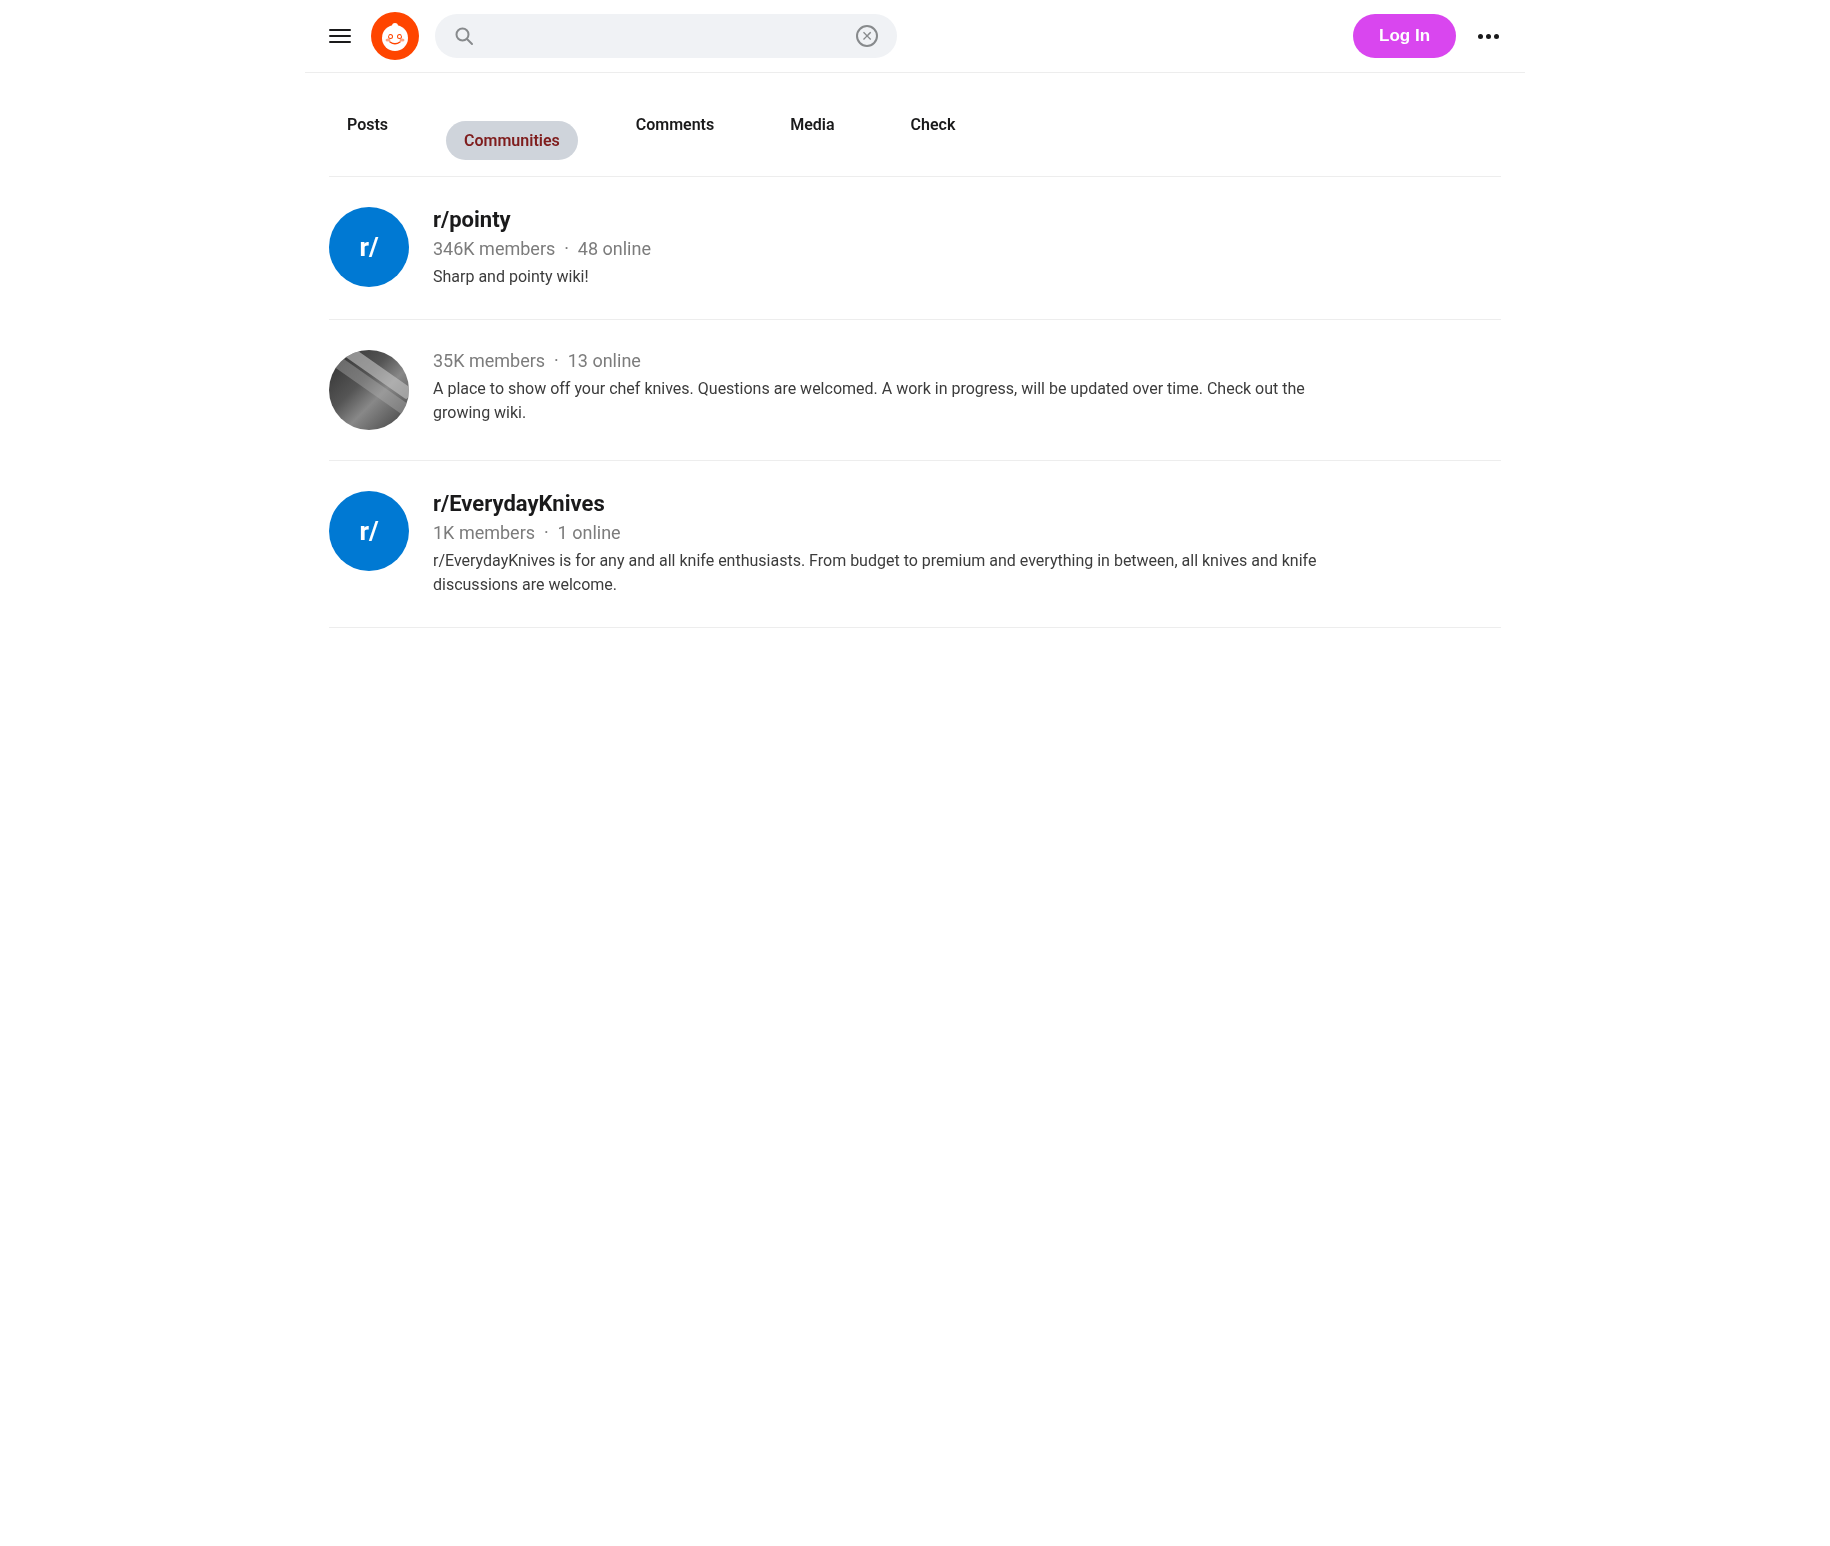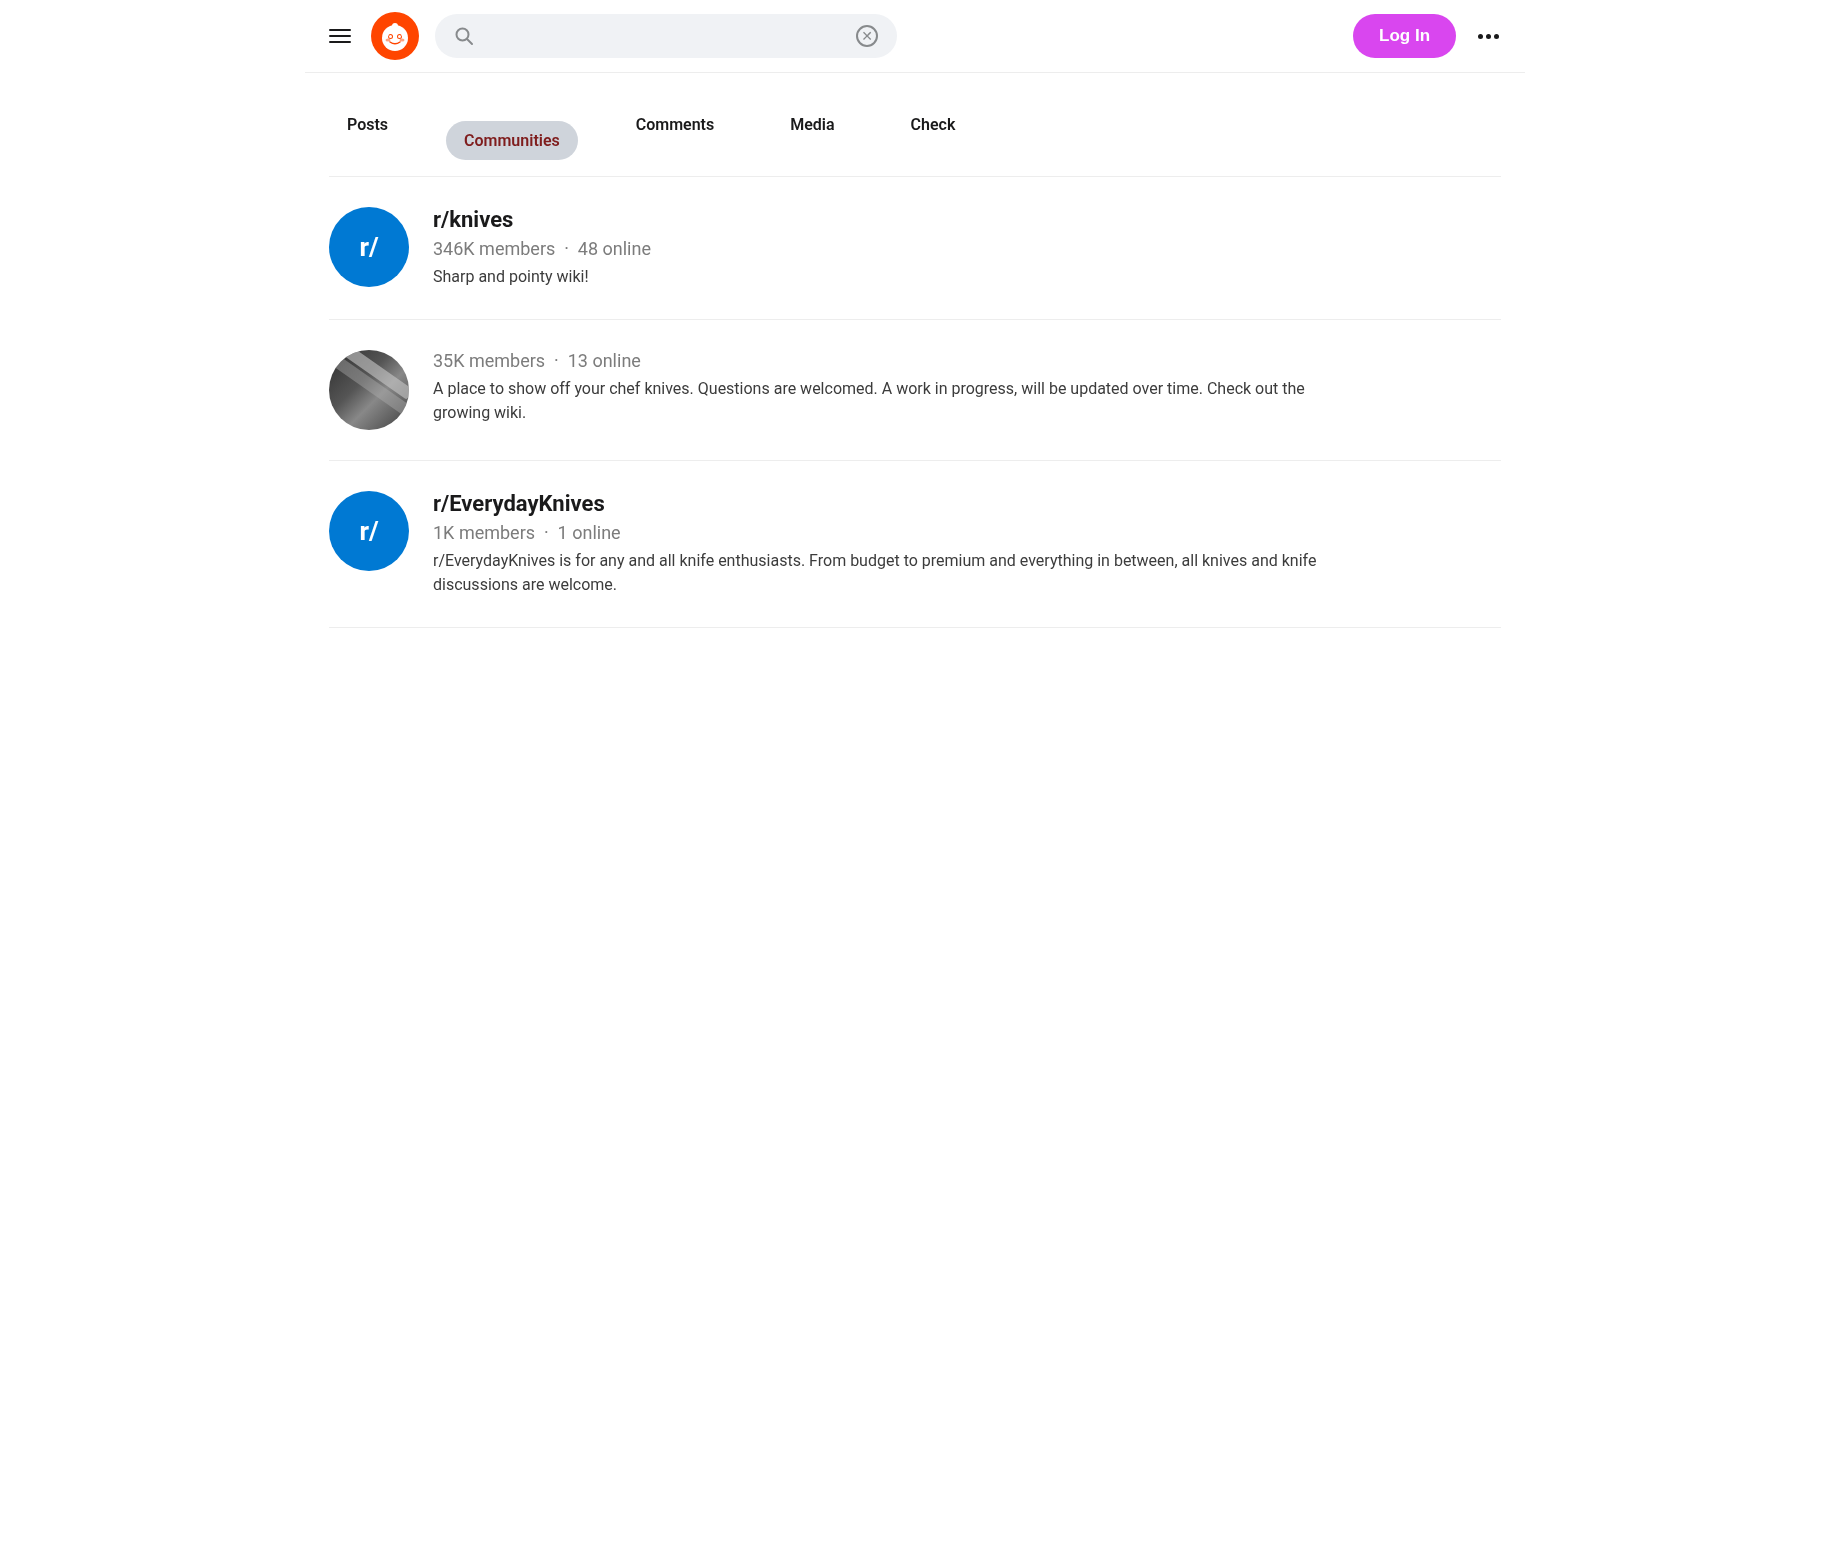--- a/index.html
+++ b/index.html
@@ -313,21 +313,21 @@
 
 <div class="divider"></div>
 
 <div class="community-list">
 
   <div class="community-item">
     <div class="community-avatar blue">
       <span>r/</span>
     </div>
     <div class="community-info">
-      <div class="community-name">r/knives</div>
+      <div class="community-name">r/pointy</div>
       <div class="community-meta">
         <span>346K members</span>
         &nbsp;·&nbsp;
         <span>48 online</span>
       </div>
       <div class="community-description">Sharp and pointy wiki!</div>
     </div>
   </div>
 
   <div class="community-item">

